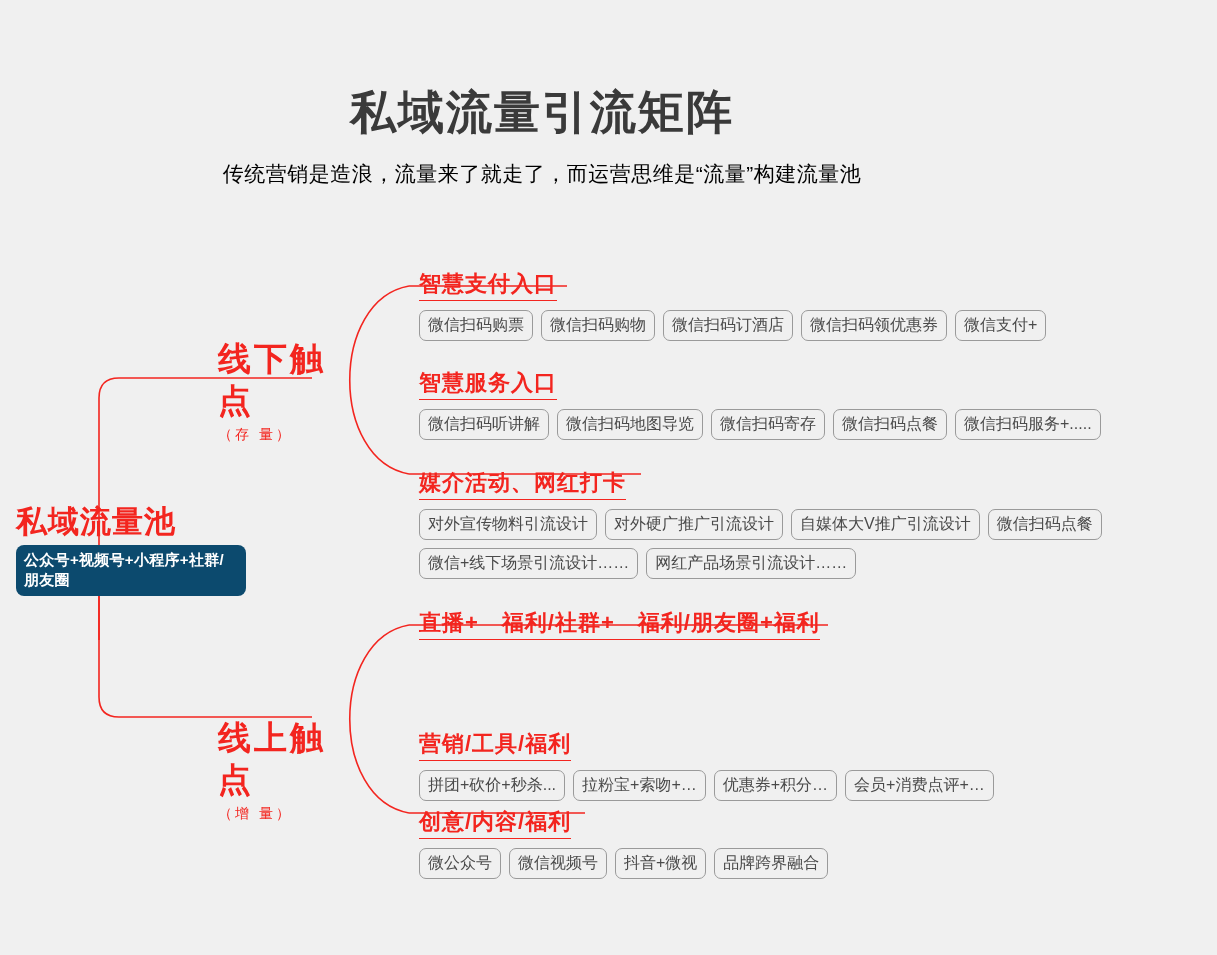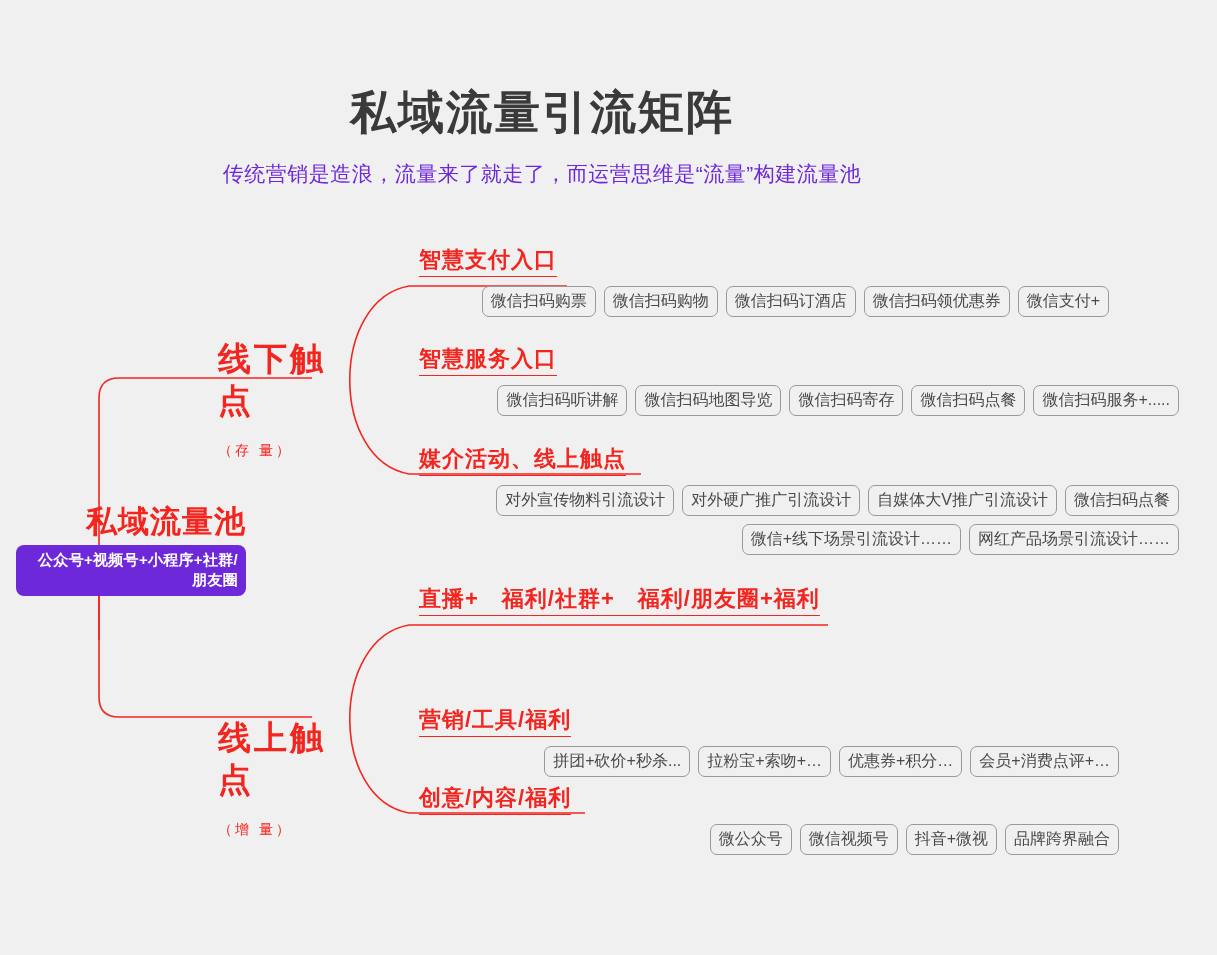--- a/index.html
+++ b/index.html
@@ -32,55 +32,54 @@
   .title {
     font-size: 46px;
     font-weight: bold;
     color: #3a3a3a;
     letter-spacing: 2px;
     line-height: 1.25;
     margin: 0;
   }
   .subtitle {
     font-size: 21px;
-    color: #6d28d9;
+    color: #000000;
     margin-top: 18px;
     letter-spacing: 0.5px;
   }
 
   
   #wires {
     position: absolute;
     left: 0;
     top: 0;
     width: 1217px;
     height: 955px;
     pointer-events: none;
   }
 
   
   .root-node {
     position: absolute;
     left: 16px;
     top: 503px;
     width: 230px;
-    text-align: right;
   }
   .root-title {
     font-size: 31px;
     font-weight: bold;
     color: #f3251f;
     letter-spacing: 1px;
     line-height: 1.2;
     white-space: nowrap;
   }
   .root-badge {
     margin-top: 5px;
     display: inline-block;
-    background: #6d28d9;
+    background: #0c4a6e;
     color: #ffffff;
     font-size: 15px;
     font-weight: bold;
     line-height: 1.32;
     padding: 5px 8px 6px 8px;
     border-radius: 8px;
     letter-spacing: 0.3px;
   }
 
   
@@ -89,21 +88,21 @@
     width: 140px;
   }
   .branch-title {
     font-size: 33px;
     font-weight: bold;
     color: #f3251f;
     letter-spacing: 3px;
     line-height: 1.28;
   }
   .branch-sub {
-    margin-top: 20px;
+    margin-top: 4px;
     font-size: 14px;
     color: #f3251f;
     letter-spacing: 3px;
   }
   #branch-offline { left: 218px; top: 338px; }
   #branch-online  { left: 218px; top: 717px; }
 
   
   .group {
     position: absolute;
@@ -112,28 +111,28 @@
   .group-heading {
     font-size: 22px;
     font-weight: bold;
     color: #f3251f;
     letter-spacing: 1px;
     line-height: 1.1;
     white-space: nowrap;
     display: inline-block;
     padding-bottom: 4px;
     border-bottom: 1.6px solid #f3251f;
+    margin-top: 24px;
   }
   .tag-row {
     margin-top: 9px;
     display: flex;
     flex-wrap: wrap;
     gap: 8px;
     align-items: flex-start;
-    justify-content: flex-end;
   }
   .tag {
     border: 1px solid #9a9a9a;
     border-radius: 7px;
     background: transparent;
     color: #4a4a4a;
     font-size: 16px;
     line-height: 1;
     padding: 6px 8px 7px 8px;
     white-space: nowrap;
@@ -203,21 +202,21 @@
     <div class="tag-row">
       <span class="tag">微信扫码听讲解</span>
       <span class="tag">微信扫码地图导览</span>
       <span class="tag">微信扫码寄存</span>
       <span class="tag">微信扫码点餐</span>
       <span class="tag">微信扫码服务+.....</span>
     </div>
   </div>
 
   <div class="group" id="group-media" style="width:760px">
-    <div class="group-heading">媒介活动、线上触点</div>
+    <div class="group-heading">媒介活动、网红打卡</div>
     <div class="tag-row">
       <span class="tag">对外宣传物料引流设计</span>
       <span class="tag">对外硬广推广引流设计</span>
       <span class="tag">自媒体大V推广引流设计</span>
       <span class="tag">微信扫码点餐</span>
       <span class="tag">微信+线下场景引流设计……</span>
       <span class="tag">网红产品场景引流设计……</span>
     </div>
   </div>
 

